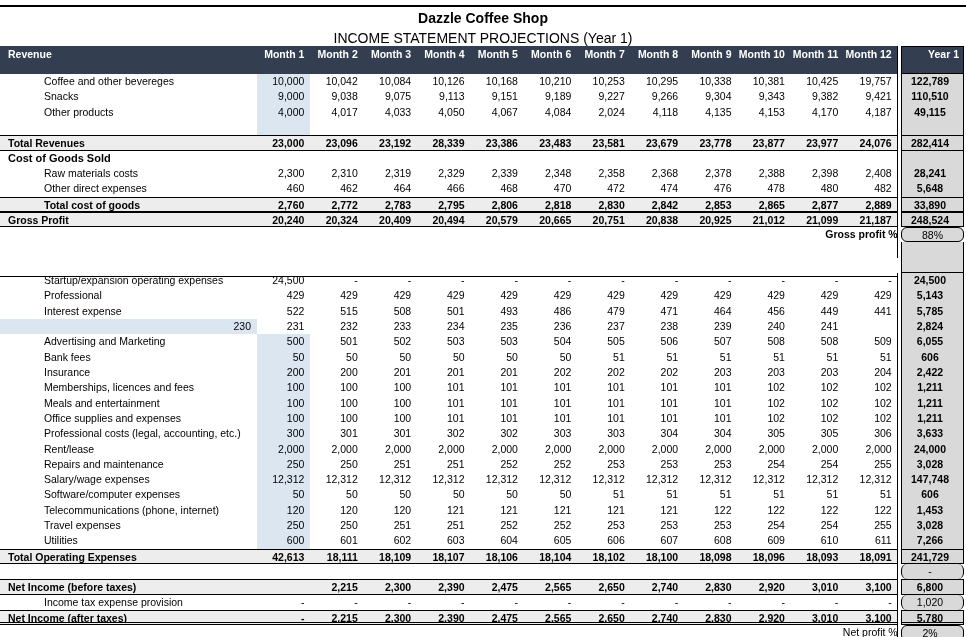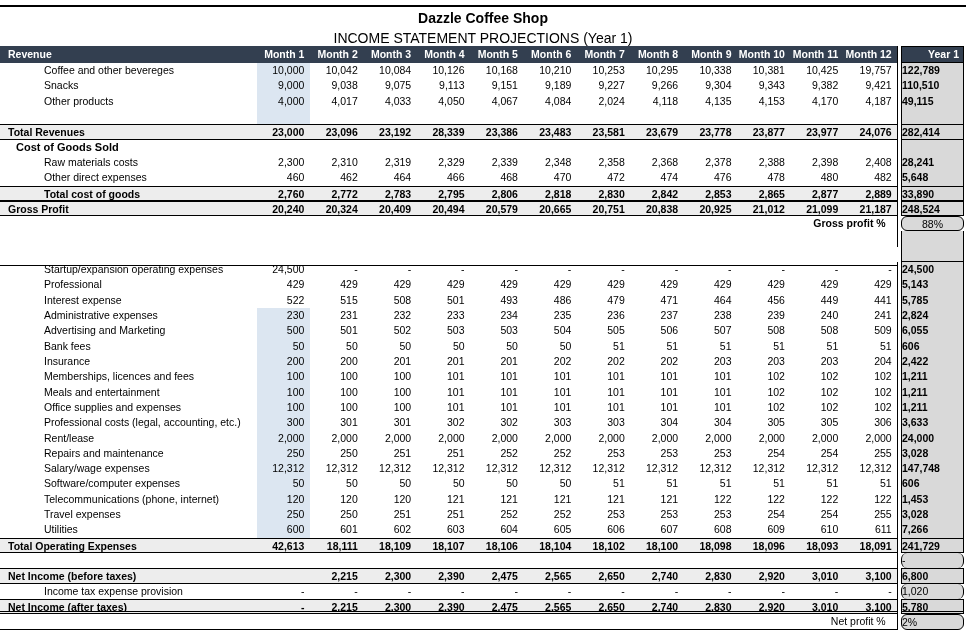--- a/index.html
+++ b/index.html
@@ -11,45 +11,45 @@
   html,body{margin:0;padding:0;}
   body{width:966px;height:637px;background:#fff;color:#000;
        font-family:"Liberation Sans",sans-serif;}
   .sheet{position:relative;width:966px;height:637px;overflow:hidden;}
   .top-rule{margin-top:5px;border-top:2px solid #000;height:0;}
   .title{text-align:center;font-size:14px;font-weight:bold;line-height:23px;}
   .subtitle{text-align:center;font-size:14px;line-height:16px;}
 
   #table{width:966px;}
   .row{display:flex;height:15.32px;}
-  .row.header-row{height:17px;}
+  .row.header-row{height:28px;}
 
   .band{width:898px;box-sizing:border-box;display:grid;
         grid-template-columns:257px repeat(12,53.4px);
         border-right:1px solid #000;}
   .band>div{font-size:10.5px;line-height:14.6px;white-space:nowrap;overflow:hidden;box-sizing:border-box;}
   .lbl{padding-left:44px;text-align:left;}
   .lbl.i0{padding-left:8px;}
   .num{text-align:right;padding-right:6px;}
-  .notelbl{grid-column:2/14;text-align:right;padding-right:12px;}
+  .notelbl{grid-column:2/14;text-align:right;padding-right:0;}
   .notelbl.b{font-weight:bold;}
   .shade{background:var(--m1-shade);}
 
   .ycell{flex:1;box-sizing:border-box;margin:0 2px 0 3px;background:var(--year-bg);
          border-left:1.5px solid #000;border-right:1.5px solid #000;
-         font-size:10.5px;line-height:14.6px;text-align:left;padding-right:5px;
+         font-size:10.5px;line-height:14.6px;text-align:center;padding-right:5px;
          font-weight:bold;white-space:nowrap;overflow:hidden;}
   .row.ynorm .ycell{font-weight:normal;border-radius:6px;}
   .row.ycenter .ycell{text-align:center;padding-right:0;}
 
   .row.total .band{background:var(--total-bg);border-top:1px solid #000;border-bottom:1px solid #000;}
   .row.total .band>div{font-weight:bold;}
   .row.total .ycell{border-top:1.5px solid #000;border-bottom:1.5px solid #000;}
 
-  .row.section .lbl{font-weight:bold;font-size:11px;padding-left:16px;}
+  .row.section .lbl{font-weight:bold;font-size:11px;padding-left:8px;}
   .row.rule .band{border-bottom:1px solid #000;margin-top:18px;}
   .row.rule .ycell{border-bottom:1px solid #000;}
 
   .row.note .ycell{border-top:1.5px solid #000;border-bottom:1.5px solid #000;}
 
   .row.dbl .band{border-bottom:3px double #000;}
   .row.dbl .ycell{border-bottom:3px double #000;}
   .row.brule .band{border-bottom:1.5px solid #000;}
   .row.brule .ycell{border-bottom:1.5px solid #000;}
 
@@ -356,21 +356,20 @@
           <div class="num">471</div>
           <div class="num">464</div>
           <div class="num">456</div>
           <div class="num">449</div>
           <div class="num">441</div>
         </div>
         <div class="ycell">5,785</div>
       </div>
       <div class="row item">
         <div class="band">
-          <div class="lbl">Administrative expenses</div>
           <div class="num shade">230</div>
           <div class="num">231</div>
           <div class="num">232</div>
           <div class="num">233</div>
           <div class="num">234</div>
           <div class="num">235</div>
           <div class="num">236</div>
           <div class="num">237</div>
           <div class="num">238</div>
           <div class="num">239</div>

